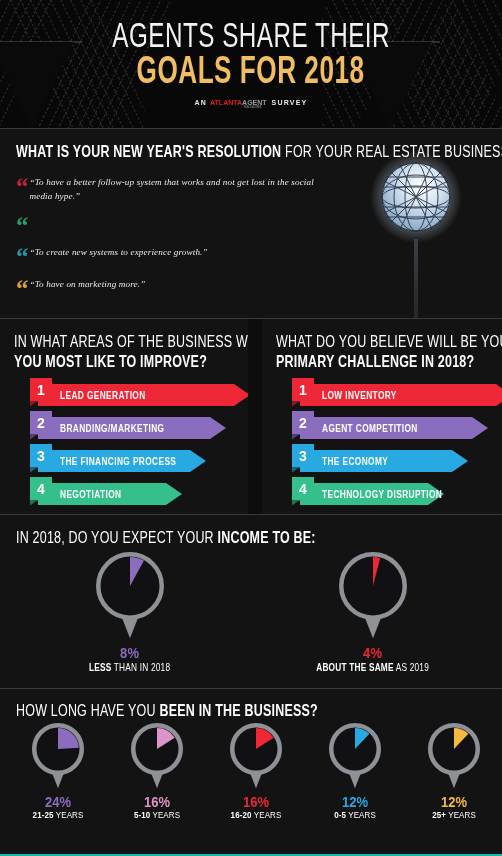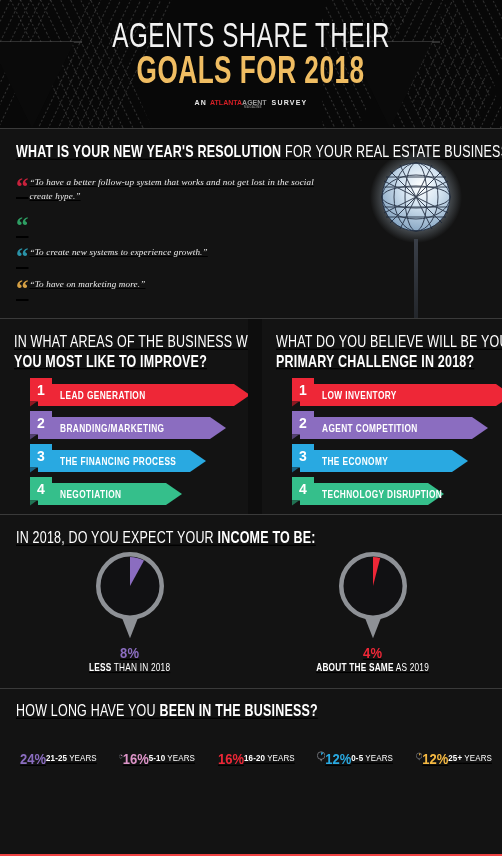--- a/index.html
+++ b/index.html
@@ -5,22 +5,21 @@
   * { margin:0; padding:0; box-sizing:border-box; }
   html,body {
     width:502px; height:856px;
     background:#000;
     font-family:"Liberation Sans", sans-serif;
     overflow:hidden;
   }
   #page {
     position:relative;
     width:502px; height:856px;
-    background:#ef4444;
-    text-decoration:underline;
+    background:#14b8a6;
   }
 
   
   .header {
     position:relative;
     width:502px; height:128px;
     background:#080808;
     overflow:hidden;
   }
   .hatch { position:absolute; top:0; opacity:.55; }
@@ -175,21 +174,21 @@
   .pin-label {
     color:#ffffff; font-size:8.3px; letter-spacing:.2px;
     margin-top:2px; white-space:nowrap;
     transform:scaleY(1.22);
     font-weight:400;
   }
   .pin-label b { font-weight:700; }
 
   .tenure { height:166px; padding:13px 0 0 16px; }
   .tenure-row { display:flex; justify-content:space-between; padding:0 10px 0 4px; margin-top:6px; }
-  .tenure-item { display:flex; flex-direction:row; align-items:center; width:76px; }
+  .tenure-item { display:flex; flex-direction:column; align-items:center; width:76px; }
   .tenure-pct { font-size:13px; font-weight:700; margin-top:3px; transform:scaleY(1.15); }
   .tenure-label {
     color:#fff; font-size:8px; letter-spacing:.1px; margin-top:2px;
     white-space:nowrap; transform:scaleY(1.2); font-weight:400;
   }
   .tenure-label b { font-weight:700; }
 </style>
 </head>
 <body>
 
@@ -268,21 +267,21 @@
           <path d="M14 36 L78 36 M14 56 L78 56 M16 26 L76 26 M16 66 L76 66"></path>
           <path d="M20 20 L72 72 M72 20 L20 72 M30 14 L62 78 M62 14 L30 78 M14 30 L78 62 M14 62 L78 30"></path>
         </g>
       </svg>
       <div class="pole"></div>
     </div>
 
     <div class="quotes">
       <div class="quote-row">
         <span class="qmark" style="color:#c8213c">“</span>
-        <span class="qtext">“To have a better follow-up system that works and not get lost in the social create hype.”</span>
+        <span class="qtext">“To have a better follow-up system that works and not get lost in the social media hype.”</span>
       </div>
       <div class="quote-row">
         <span class="qmark" style="color:#2e9e63">“</span>
       </div>
       <div class="quote-row">
         <span class="qmark" style="color:#2a93a8">“</span>
         <span class="qtext">“To create new systems to experience growth.”</span>
       </div>
       <div class="quote-row">
         <span class="qmark" style="color:#d6a044">“</span>

